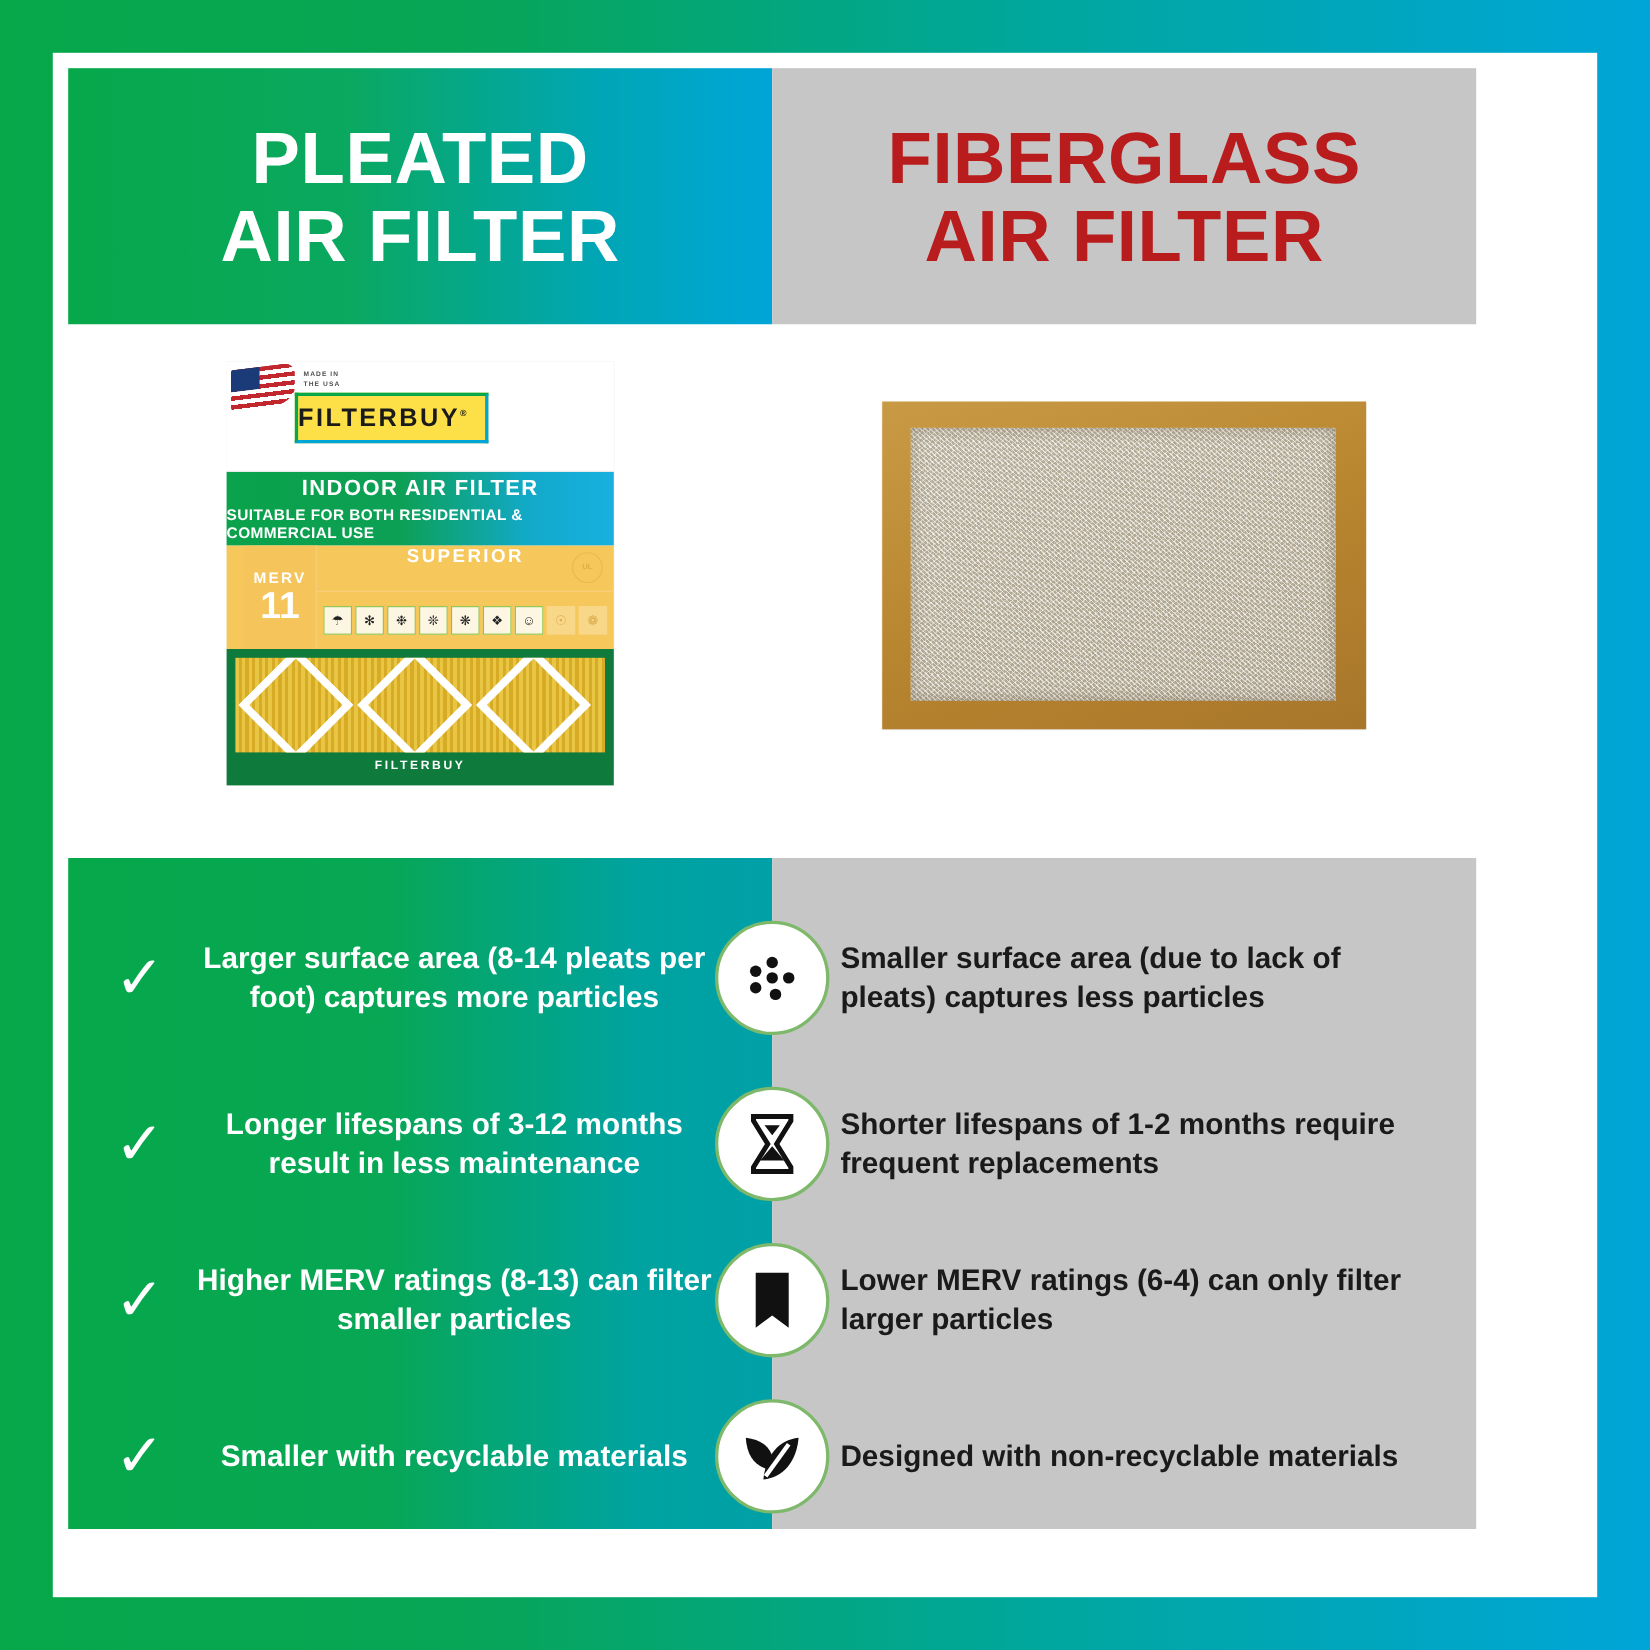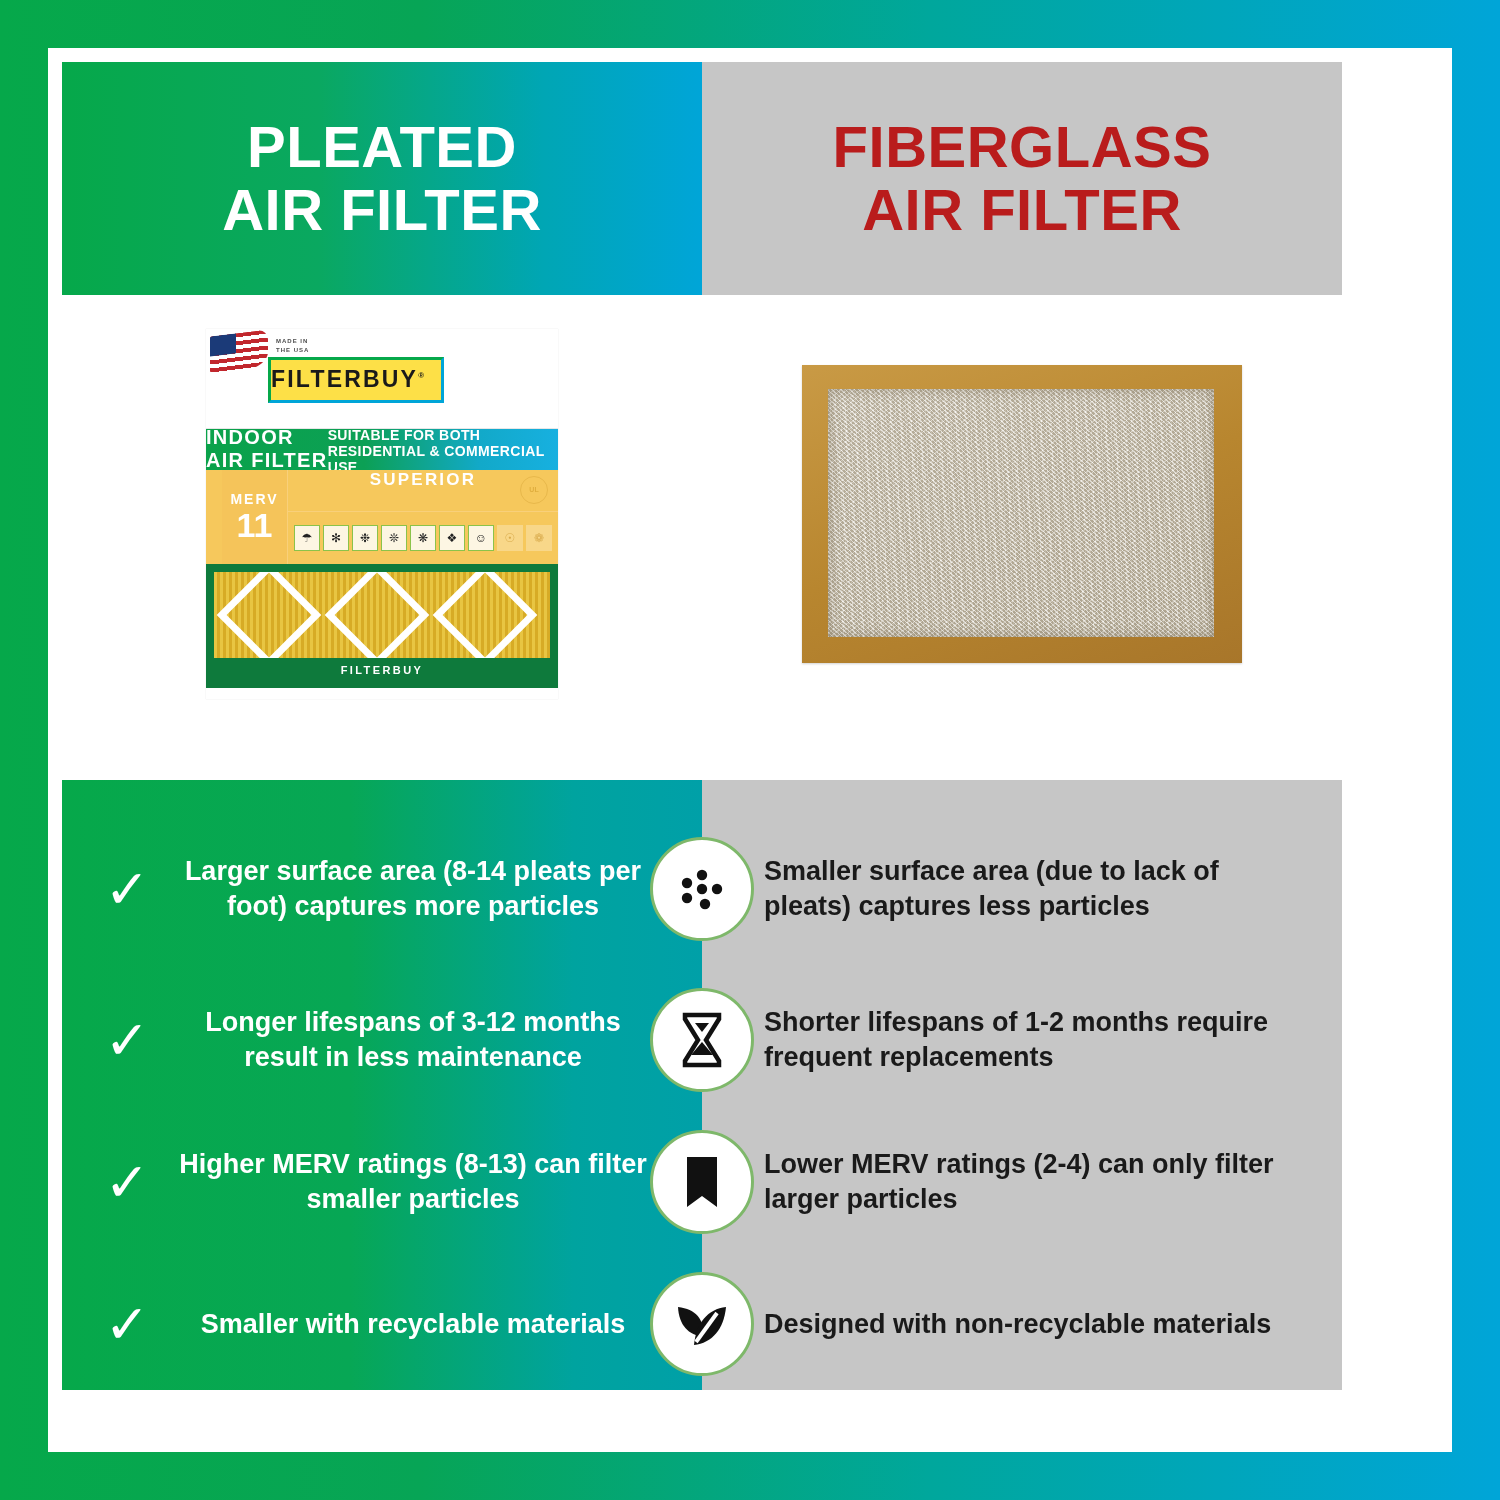--- a/index.html
+++ b/index.html
@@ -37,21 +37,21 @@
   #hdr-left {
     width: 640px; height: 100%;
     background: linear-gradient(90deg, #06a84a 0%, #0aa860 40%, #00a6b4 75%, #00a5d8 100%);
   }
   #hdr-right {
     width: 640px; height: 100%;
     background: #c6c6c6;
   }
   .hdr-title {
     font-weight: bold;
-    font-size: 58px;
+    font-size: 66px;
     line-height: 1.07;
     letter-spacing: 0.5px;
   }
   #hdr-left .hdr-title { color: #ffffff; }
   #hdr-right .hdr-title { color: #b91c1c; }
 
   
   #products {
     position: absolute;
     left: 62px; top: 295px;
@@ -107,23 +107,23 @@
     display: flex; align-items: center; justify-content: flex-start;
     background: #fde047;
   }
   .pkg-logo-text {
     font-size: 23px; font-weight: bold; color: #1a1a1a;
     letter-spacing: 2.2px;
   }
   .pkg-logo-text sup { font-size: 8px; vertical-align: super; }
 
   .pkg-band {
-    height: 41px;
+    height: 67px;
     background: linear-gradient(90deg, #0aa24a 0%, #0ca055 45%, #12a9c9 78%, #17b0e0 100%);
-    display: flex; flex-direction: row;
+    display: flex; flex-direction: column;
     align-items: center; justify-content: center;
     color: #ffffff;
   }
   .pkg-band-main { font-size: 20px; font-weight: bold; letter-spacing: 1.3px; }
   .pkg-band-sub  { font-size: 14px; font-weight: bold; letter-spacing: .4px; margin-top: 4px; }
 
   .pkg-mid {
     position: relative;
     height: 94px;
     background: #f6c85c;
@@ -421,21 +421,21 @@
         <path d="M22 14 H36 L29 23 Z" fill="#111"></path>
       </svg>
     </div>
 
     <div class="row" id="row-3">
       <div class="row-left">
         <span class="check">✓</span>
         <span class="row-left-text">Higher MERV ratings (8-13) can filter smaller particles</span>
       </div>
       <div class="row-right">
-        <span class="row-right-text">Lower MERV ratings (2-4) can only filter larger particles</span>
+        <span class="row-right-text">Lower MERV ratings (6-4) can only filter larger particles</span>
       </div>
     </div>
     <div class="center-icon" id="ci-3">
       <svg width="52" height="62" viewBox="0 0 52 62" aria-hidden="true">
         <path d="M11 6 H41 V56 L26 45 L11 56 Z" fill="#111"></path>
       </svg>
     </div>
 
     <div class="row" id="row-4">
       <div class="row-left">

